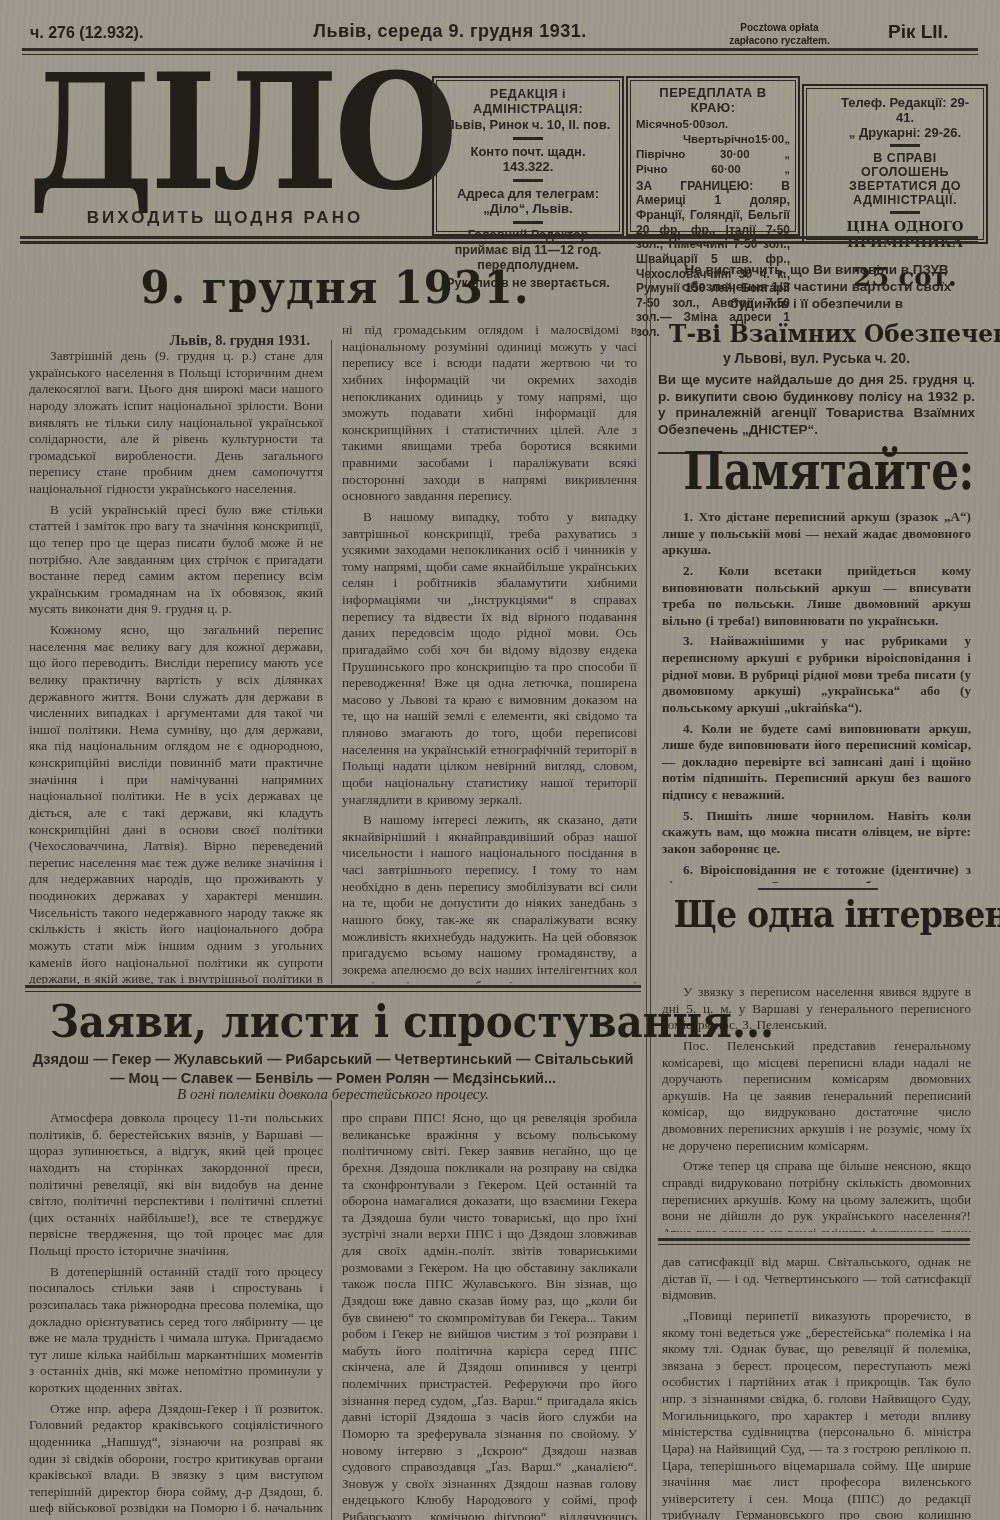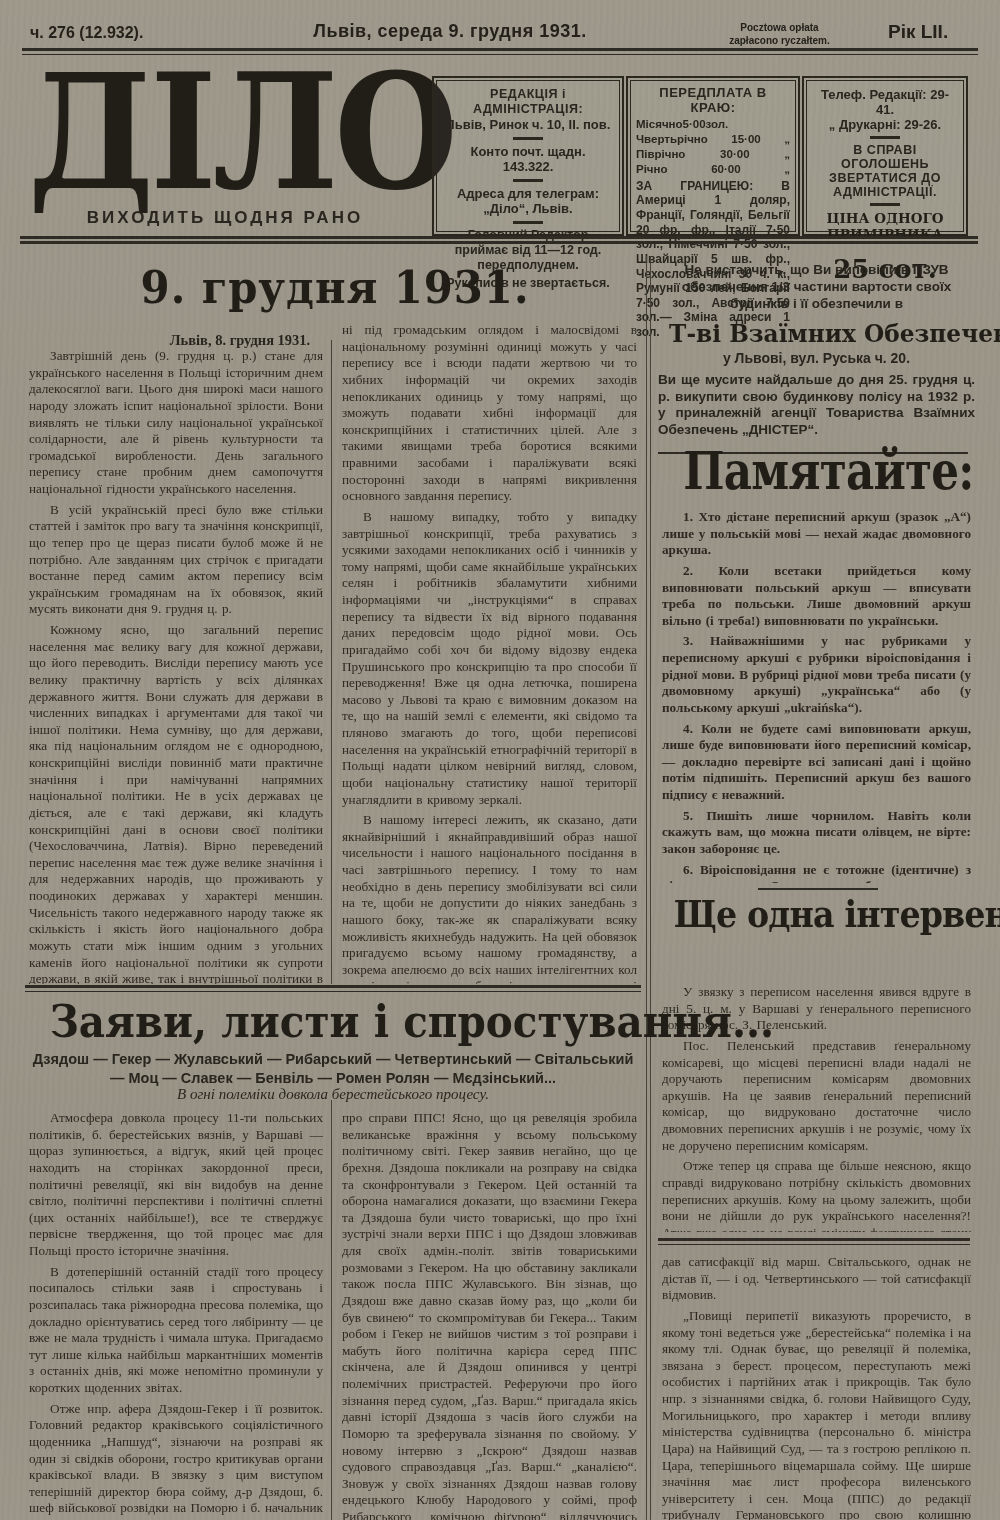--- a/index.html
+++ b/index.html
@@ -83,41 +83,41 @@
 
   <div class="abs mbox" style="left:626px;top:76px;width:170px;height:156px;">
     <div class="inner" style="padding:7px 8px;">
       <div class="t" style="font-size:13px;letter-spacing:0.5px;">ПЕРЕДПЛАТА В КРАЮ:</div>
       <div class="sans" style="font-weight:bold;font-size:11.5px;line-height:1.3;margin-top:2px;">
         <div style="display:flex;">
           <span>Місячно</span>
           <span>5·00</span>
           <span>зол.</span>
         </div>
-        <div style="display:flex;justify-content:space-between;">
+        <div style="display:flex;justify-content:flex-end;">
           <span>Чвертьрічно</span>
           <span>15·00</span>
           <span>„</span>
         </div>
         <div style="display:flex;justify-content:space-between;">
           <span>Піврічно</span>
           <span>30·00</span>
           <span>„</span>
         </div>
         <div style="display:flex;justify-content:space-between;">
           <span>Річно</span>
           <span>60·00</span>
           <span>„</span>
         </div>
       </div>
       <div class="sans" style="font-weight:bold;font-size:12px;line-height:1.22;text-align:justify;margin-top:2px;">ЗА ГРАНИЦЕЮ: В Америці 1 доляр, Франції, Голяндії, Бельгії 20 фр. фр., Італії 7·50 зол., Німеччині 7·50 зол., Швайцарії 5 шв. фр., Чехословаччині 30 ч. к., Румунії 150 лей, Болгарії 7·50 зол., Австрії 7·50 зол.— Зміна адреси 1 зол.</div>
     </div>
   </div>
 
-  <div class="abs mbox" style="left:802px;top:76px;width:162px;height:156px;">
+  <div class="abs mbox" style="left:802px;top:84px;width:162px;height:156px;padding-left:20px;">
     <div class="inner" style="padding:9px 8px;">
       <div class="t" style="font-size:13px;">Телеф. Редакції: 29-41.</div>
       <div class="t" style="font-size:13px;">„ Друкарні: 29-26.</div>
       <div class="dash"></div>
       <div class="t" style="font-size:12.5px;letter-spacing:0.5px;">В СПРАВІ ОГОЛОШЕНЬ ЗВЕРТАТИСЯ ДО АДМІНІСТРАЦІЇ.</div>
       <div class="dash"></div>
       <div class="headline" style="font-size:13.5px;white-space:normal;">ЦІНА ОДНОГО ПРИМІРНИКА</div>
       <div class="headline" style="font-size:26px;white-space:normal;margin-top:12px;">25 сот.</div>
     </div>
   </div>

